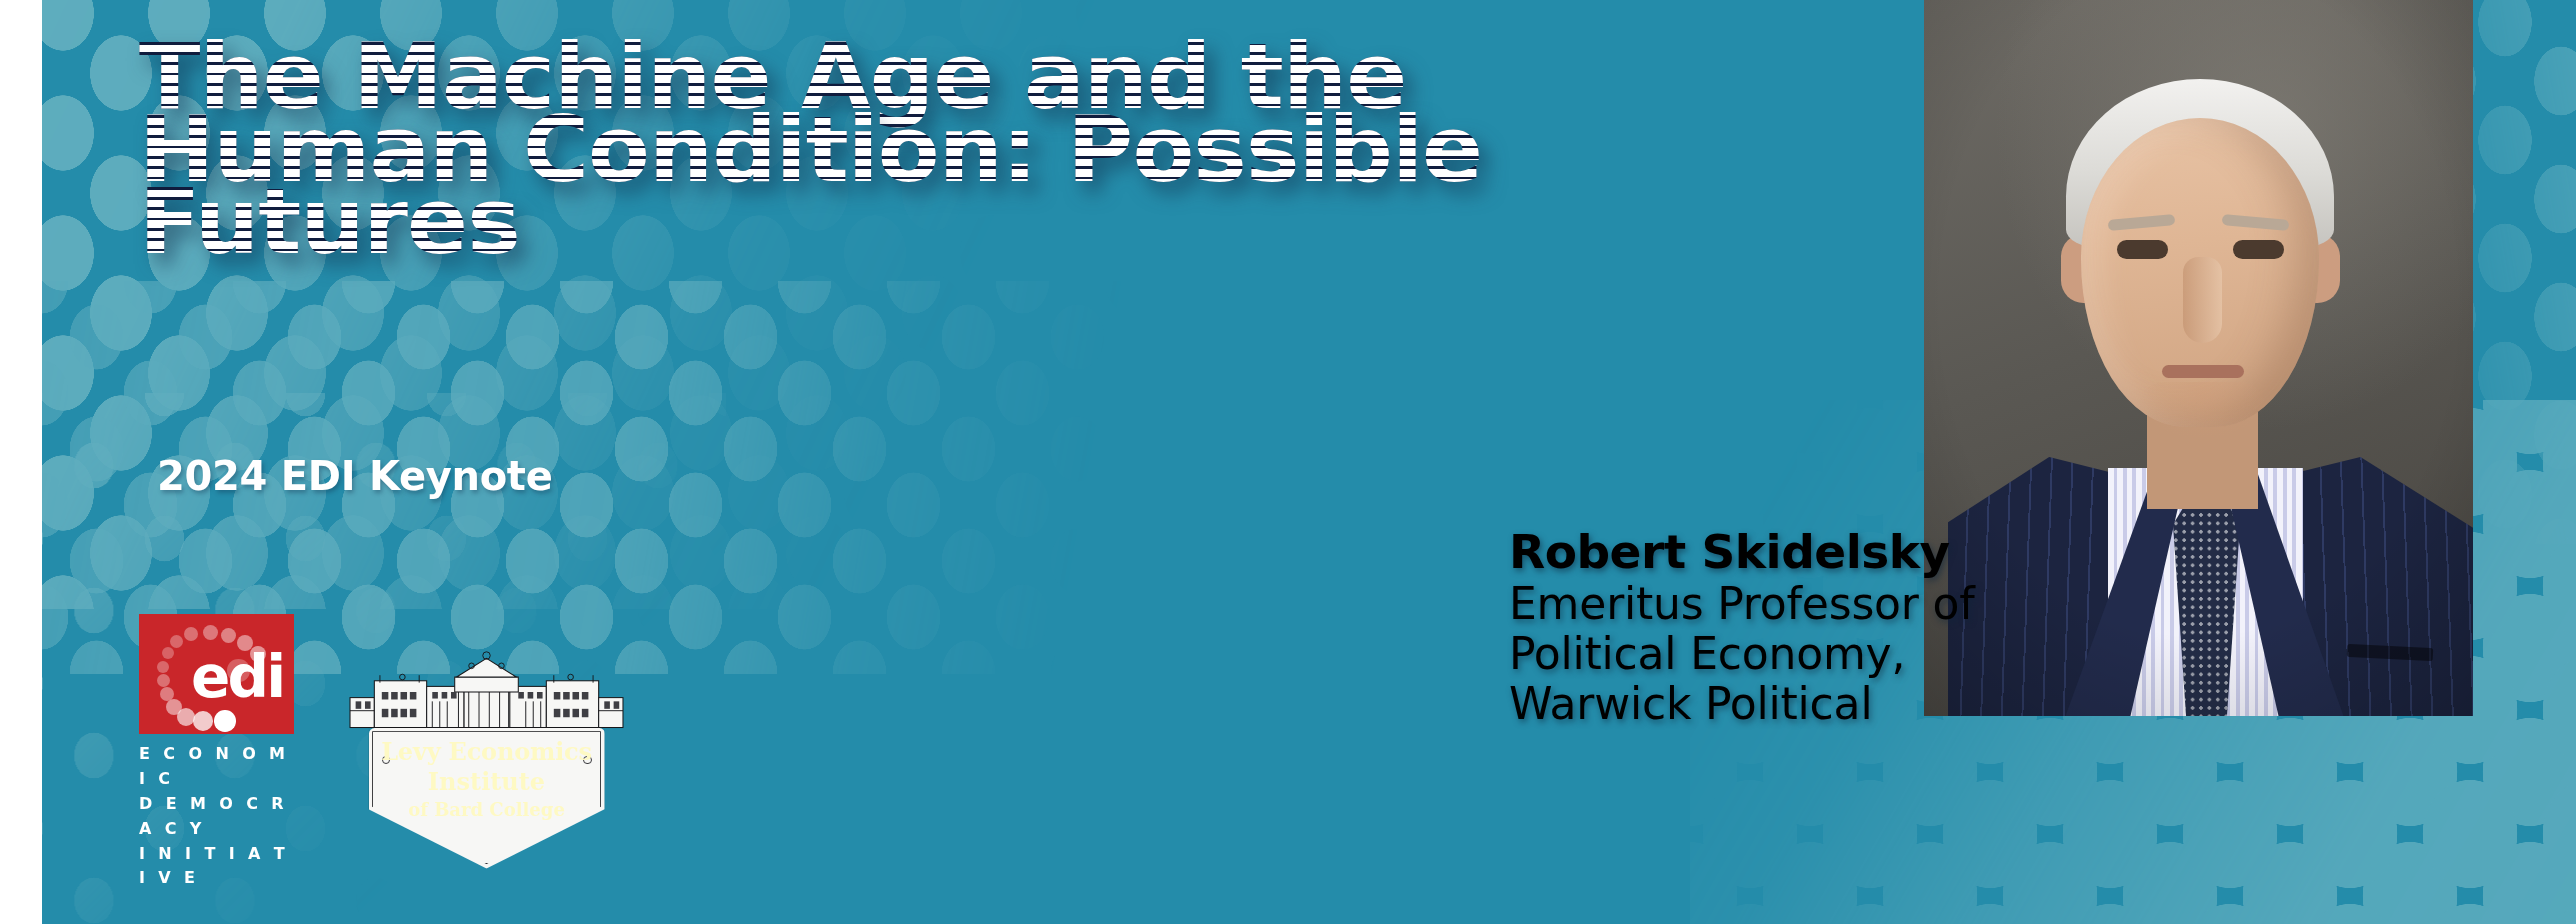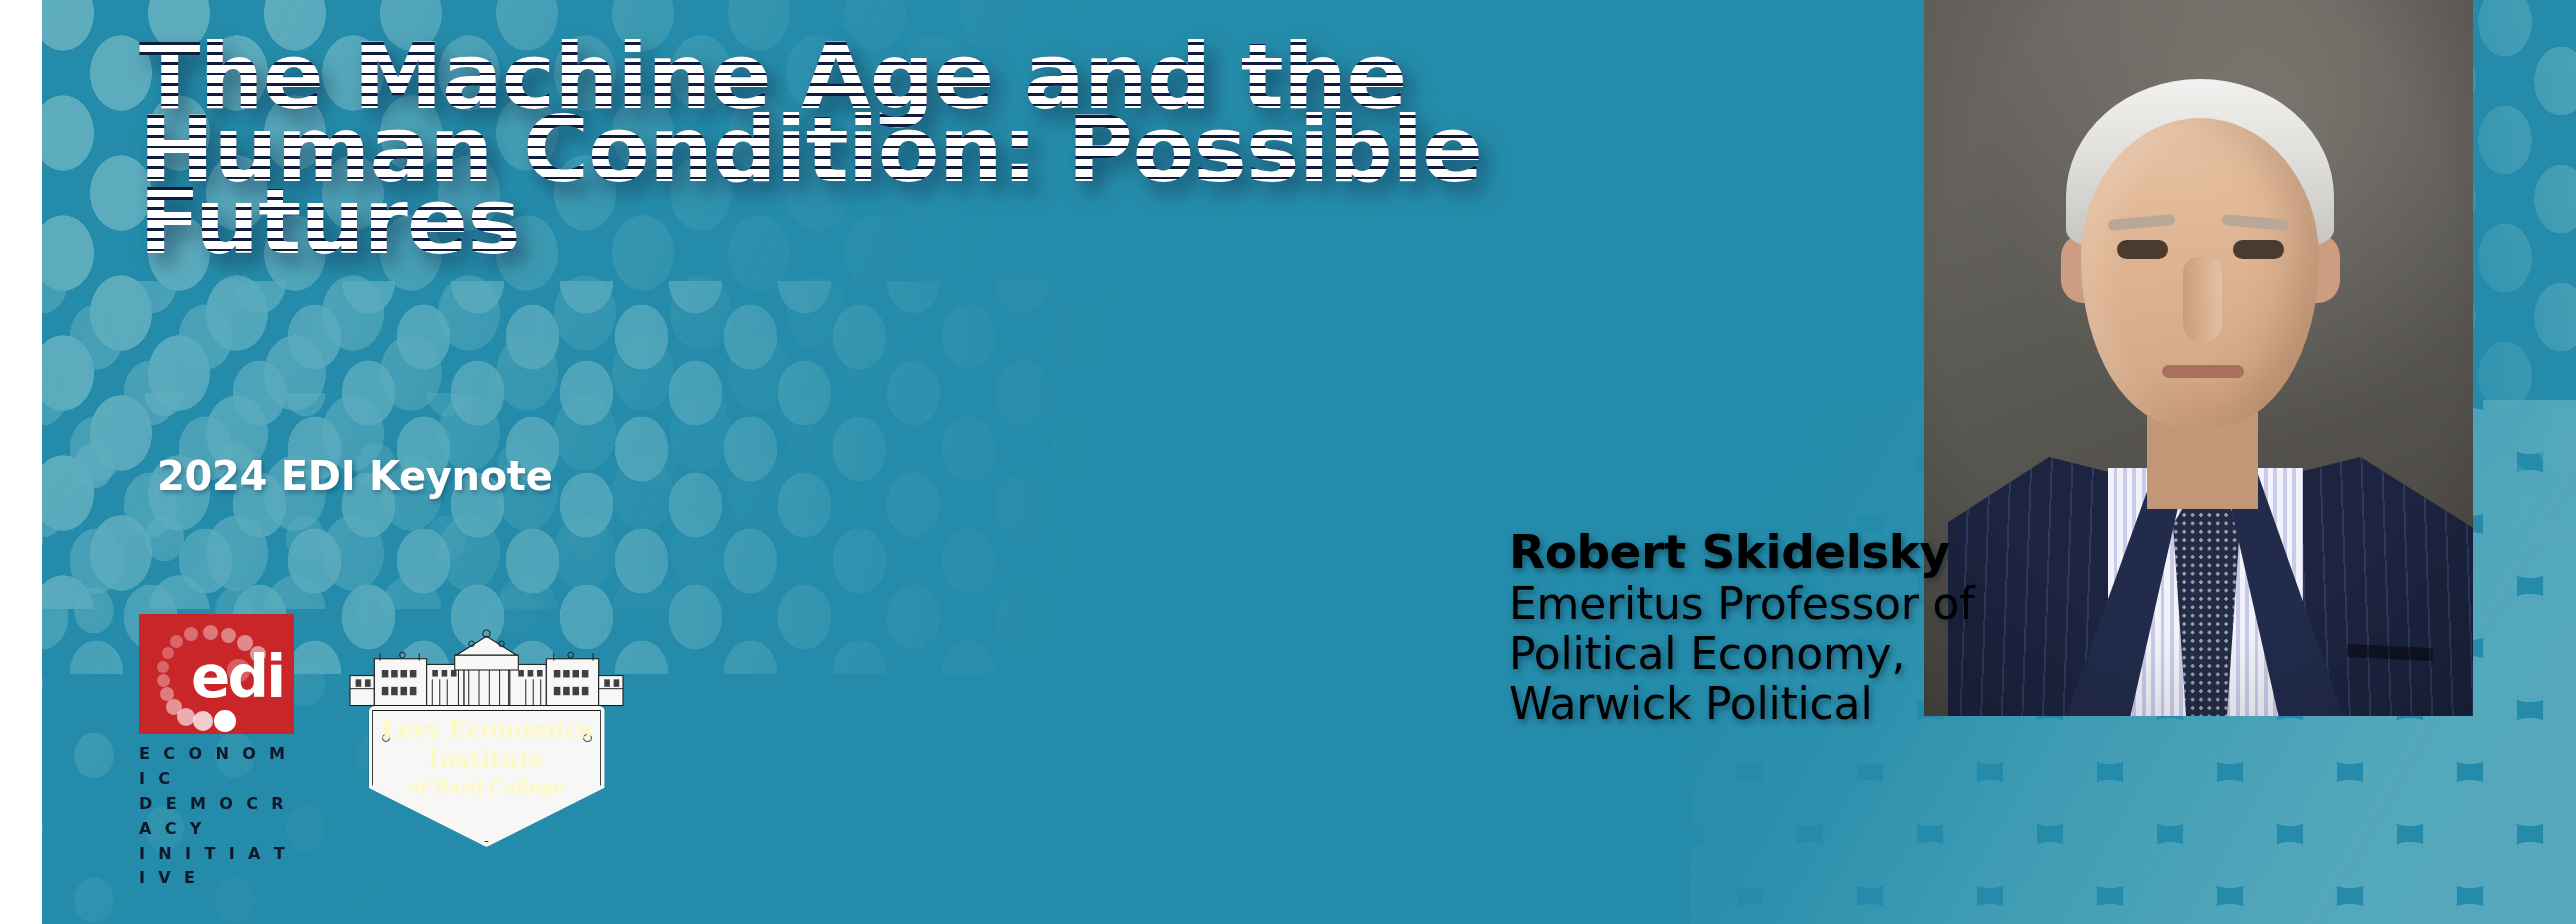--- a/index.html
+++ b/index.html
@@ -189,39 +189,39 @@
     font-family: "DejaVu Sans", sans-serif;
     font-weight: bold;
     font-size: 40px;
     line-height: 1.03;
     letter-spacing: -0.3px;
     text-shadow: 1.9px 2.8px 4.7px rgba(16,46,74,.35);
   }
   #event-info .line2 { font-size: 40px; margin-top: 5.6px; }
 
   
-  #logo-row { position: absolute; left: 97px; top: 614px; display: flex; align-items: flex-start; gap: 52px; }
+  #logo-row { position: absolute; left: 97px; top: 614px; display: flex; align-items: center; gap: 52px; }
 
   
   #edi-logo { width: 155px; }
   #edi-mark {
     position: relative; width: 155px; height: 120px;
     background: #C9262A;
     overflow: hidden;
   }
   #edi-mark .spiral-dot { position: absolute; border-radius: 50%; background: #fff; }
   #edi-mark .edi-word {
     position: absolute; left: 52px; top: 34px;
     font-family: "DejaVu Sans", sans-serif;
     font-weight: bold; font-size: 58px; line-height: 1;
     color: #ffffff; letter-spacing: -2.8px;
   }
   #edi-caption {
     margin-top: 8.4px;
-    color: #0f172a;
+    color: #ffffff;
     font-family: "DejaVu Sans", sans-serif;
     font-weight: bold;
     font-size: 16px;
     line-height: 1.55;
     letter-spacing: 3.9px;
   }
 
   
   #levy-logo { position: relative; width: 281px; height: 221px; margin-top: 13px; }
   #levy-building { position: absolute; left: 0; top: 0; width: 281px; height: 86px; }

